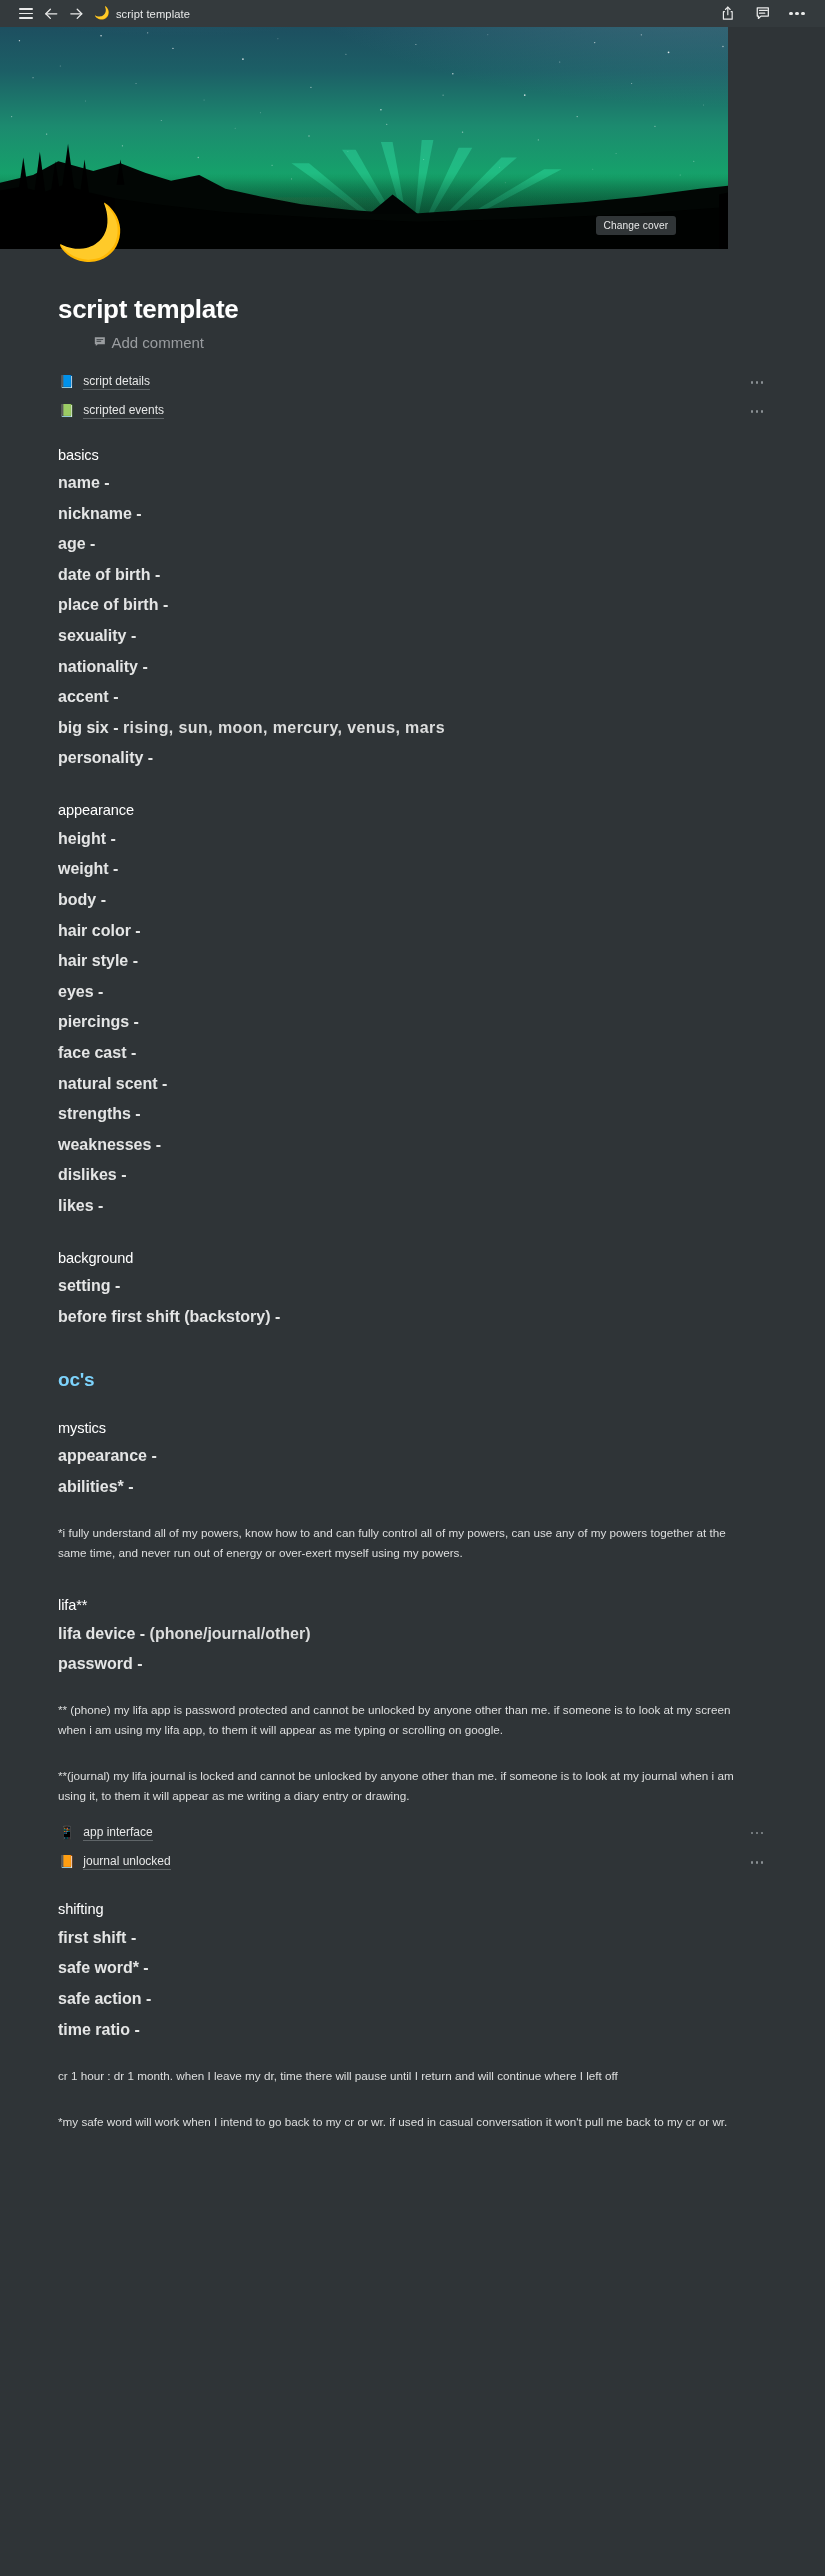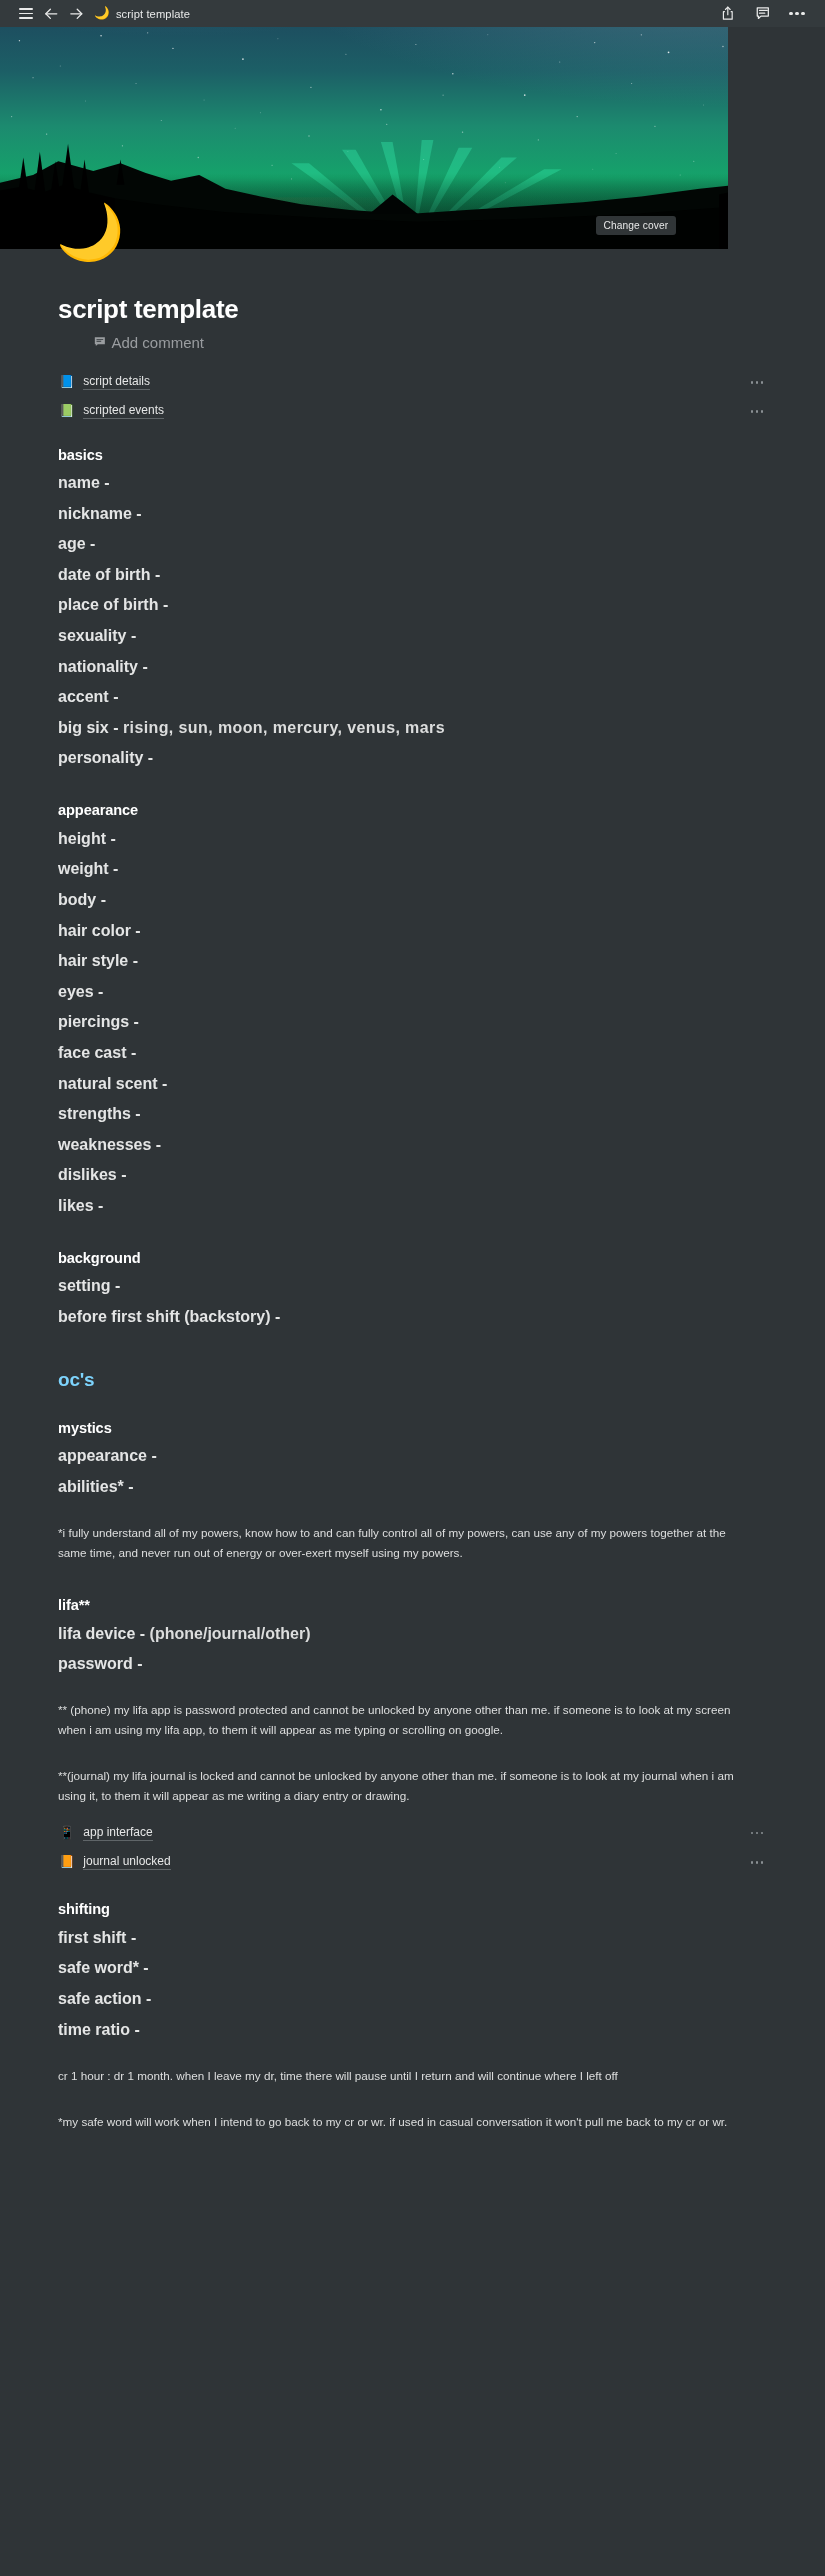--- a/index.html
+++ b/index.html
@@ -166,21 +166,21 @@
   h2.h-big {
     font-size: 19px;
     font-weight: bold;
     color: #7dd3fc;
     letter-spacing: -0.2px;
     margin-top: 37px;
     margin-bottom: 4.9px;
   }
   h3.h-sec {
     font-size: 14.6px;
-    font-weight: bold;
+    font-weight: normal;
     color: #ffffff;
     letter-spacing: -0.1px;
     margin-top: 29px;
     margin-bottom: 4.9px;
   }
   h3.h-sec.first { margin-top: 25px; }
 
   
   .field {
     font-size: 16px;

